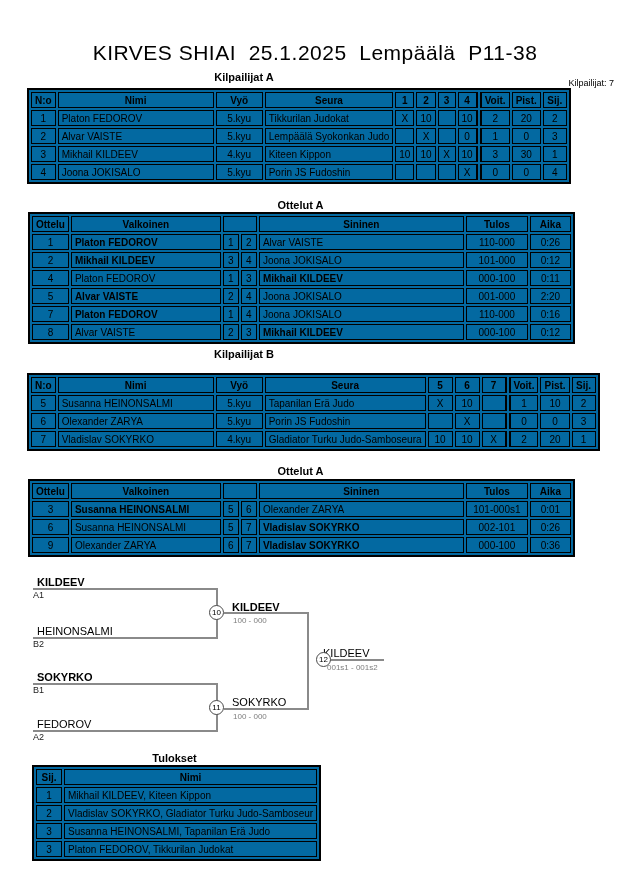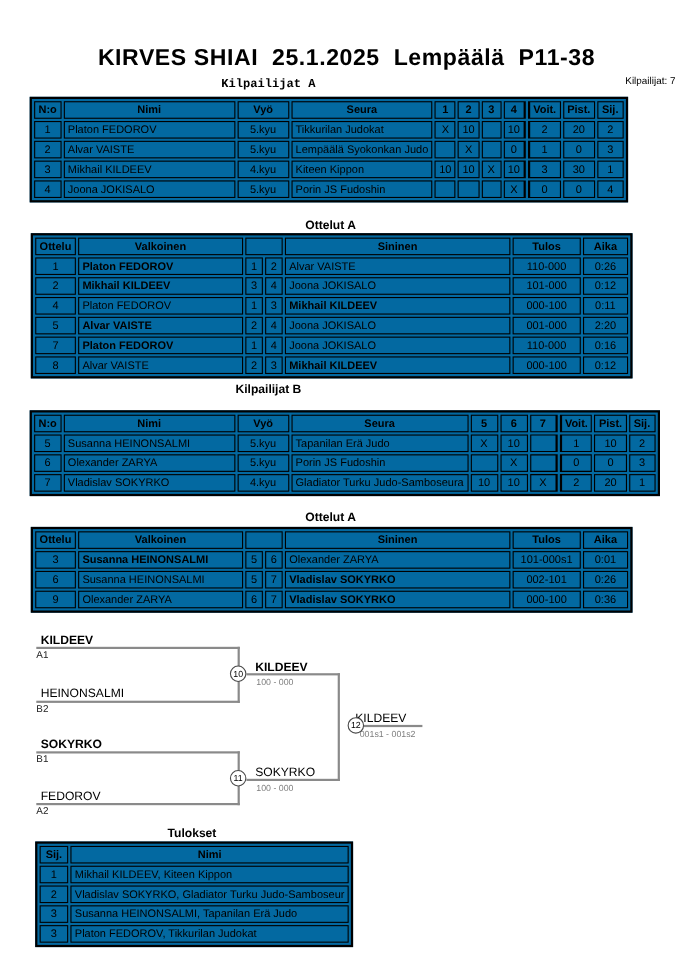--- a/index.html
+++ b/index.html
@@ -2,24 +2,24 @@
 <html><head>
 <meta charset="utf-8">
 <style>
   html,body{margin:0;padding:0;}
   body{
     width:630px;height:891px;background:#ffffff;position:relative;
     font-family:"Liberation Sans",sans-serif;color:#000;overflow:hidden;
   }
   .page-title{
     position:absolute;top:41px;left:0;width:630px;text-align:center;
-    font-size:21px;font-weight:bold;white-space:pre;letter-spacing:.5px;
+    font-size:21px;font-weight:normal;white-space:pre;letter-spacing:.5px;
   }
   .sec-title{position:absolute;font-size:11px;font-weight:bold;text-align:center;}
-  .count-label{position:absolute;top:68px;right:16px;font-size:9px;}
+  .count-label{position:absolute;top:78px;right:16px;font-size:9px;}
   table{
     position:absolute;border-collapse:separate;border-spacing:2px;
     border:2px solid #000;table-layout:fixed;background:#0369a1;
   }
   th,td{
     box-sizing:border-box;border:1px solid #000;font-size:10px;height:16px;
     line-height:13px;padding:0 3px;white-space:nowrap;overflow:visible;
   }
   th{font-weight:bold;text-align:center;}
   td{font-weight:normal;}
@@ -42,21 +42,21 @@
     position:absolute;width:15px;height:15px;border:1px solid #4a4a4a;border-radius:50%;
     background:#fff;box-sizing:border-box;font-size:8px;line-height:13px;text-align:center;
   }
 </style>
 </head>
 <body>
 
 <div class="page-title">KIRVES SHIAI  25.1.2025  Lempäälä  P11-38</div>
 <div class="count-label">Kilpailijat: 7</div>
 
-<div class="sec-title" style="top:71px;left:27px;width:434px;font-family:Liberation Mono, monospace;">Kilpailijat A</div>
+<div class="sec-title" style="top:71px;left:27px;width:434px;">Kilpailijat A</div>
 <div class="sec-title" style="top:199px;left:28px;width:545px;">Ottelut A</div>
 <div class="sec-title" style="top:348px;left:27px;width:434px;">Kilpailijat B</div>
 <div class="sec-title" style="top:465px;left:28px;width:545px;">Ottelut A</div>
 <div class="sec-title" style="top:752px;left:32px;width:285px;">Tulokset</div>
 
 <table class="kilp-a" style="top:88px;left:27px;">
   <colgroup>
     <col style="width:21px">
       <col style="width:156px">
       <col style="width:47px">

